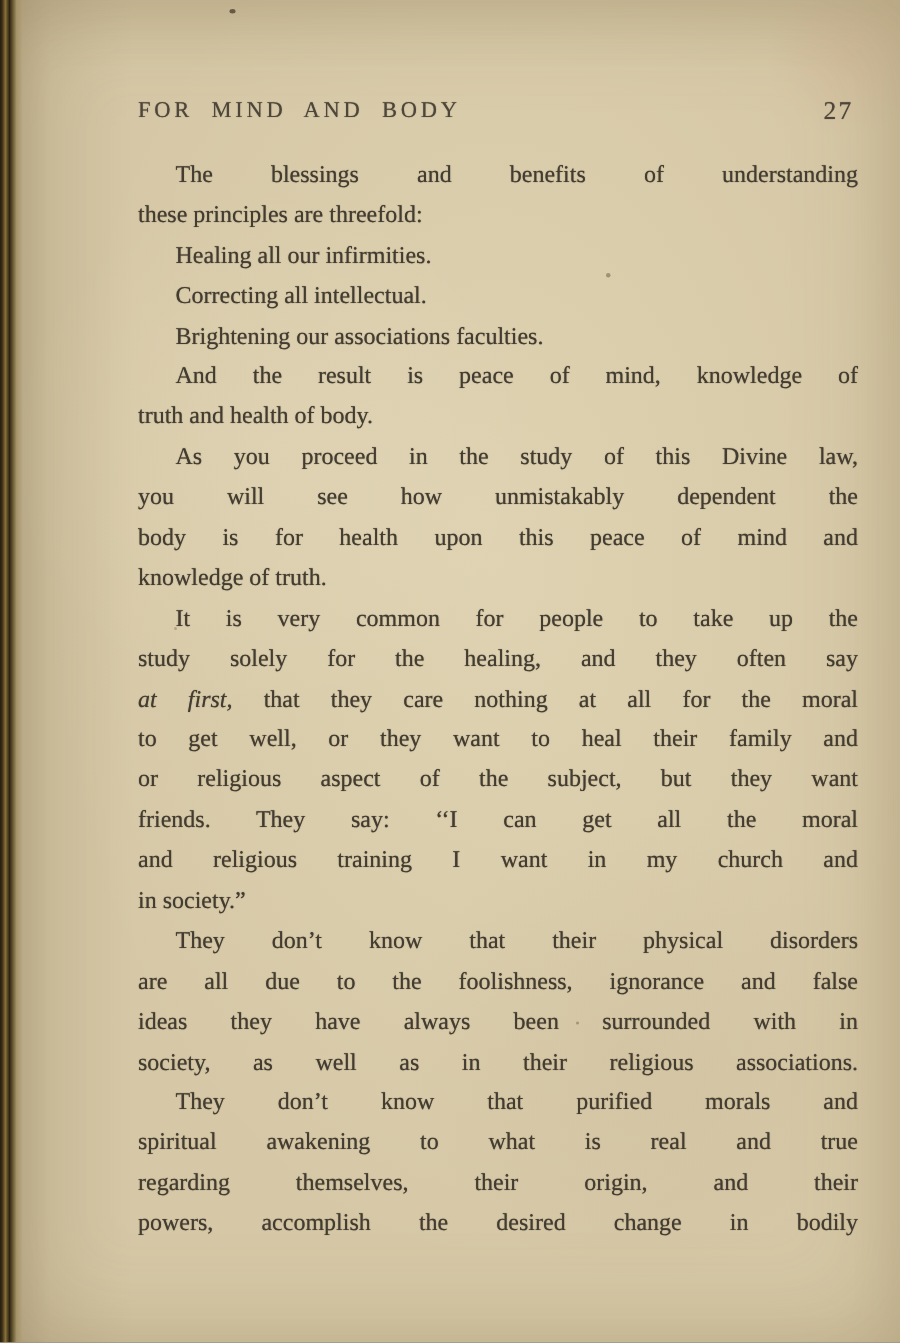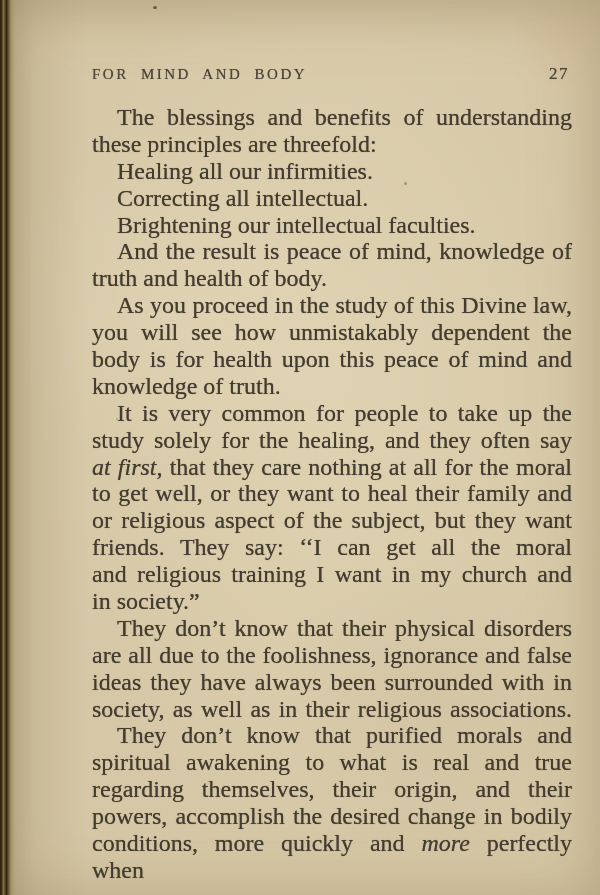--- a/index.html
+++ b/index.html
@@ -52,21 +52,21 @@
     text-shadow: 0 0 0.7px rgba(78,70,58,0.75);
     text-align: center;
   }
   .body-text {
     position: absolute;
     left: 92px; top: 104px; width: 480px;
   }
   .line {
     height: 26.9px;
     line-height: 26.9px;
-    font-size: 24px;
+    font-size: 16px;
     white-space: nowrap;
     overflow: visible;
     text-shadow: 0 0 0.7px rgba(67,60,48,0.8);
   }
   .line.just {
     white-space: normal;
     text-align: justify;
     text-align-last: justify;
   }
   .line.indent { padding-left: 25px; }
@@ -95,21 +95,21 @@
   <div class="header-row">
     <div class="running-title">FOR MIND AND BODY</div>
   </div>
   <div class="page-number">27</div>
 
   <div class="body-text">
       <div class="line indent just"><span>The blessings and benefits of understanding</span></div>
       <div class="line"><span>these principles are threefold:</span></div>
       <div class="line indent"><span>Healing all our infirmities.</span></div>
       <div class="line indent"><span>Correcting all intellectual.</span></div>
-      <div class="line indent"><span>Brightening our intellectual faculties.</span></div>
+      <div class="line indent"><span>Brightening our associations faculties.</span></div>
       <div class="line indent just"><span>And the result is peace of mind, knowledge of</span></div>
       <div class="line"><span>truth and health of body.</span></div>
       <div class="line indent just"><span>As you proceed in the study of this Divine law,</span></div>
       <div class="line just"><span>you will see how unmistakably dependent the</span></div>
       <div class="line just"><span>body is for health upon this peace of mind and</span></div>
       <div class="line"><span>knowledge of truth.</span></div>
       <div class="line indent just"><span>It is very common for people to take up the</span></div>
       <div class="line just"><span>study solely for the healing, and they often say</span></div>
       <div class="line just"><i>at first,</i><span> that they care nothing at all for the moral</span></div>
       <div class="line just"><span>to get well, or they want to heal their family and</span></div>
@@ -118,15 +118,14 @@
       <div class="line just"><span>and religious training I want in my church and</span></div>
       <div class="line"><span>in society.”</span></div>
       <div class="line indent just"><span>They don’t know that their physical disorders</span></div>
       <div class="line just"><span>are all due to the foolishness, ignorance and false</span></div>
       <div class="line just"><span>ideas they have always been surrounded with in</span></div>
       <div class="line just"><span>society, as well as in their religious associations.</span></div>
       <div class="line indent just"><span>They don’t know that purified morals and</span></div>
       <div class="line just"><span>spiritual awakening to what is real and true</span></div>
       <div class="line just"><span>regarding themselves, their origin, and their</span></div>
       <div class="line just"><span>powers, accomplish the desired change in bodily</span></div>
-      <div class="line just"><span>conditions, more quickly and </span><i>more</i><span> perfectly when</span></div>
     </div>
 </div>
 
 </body></html>

